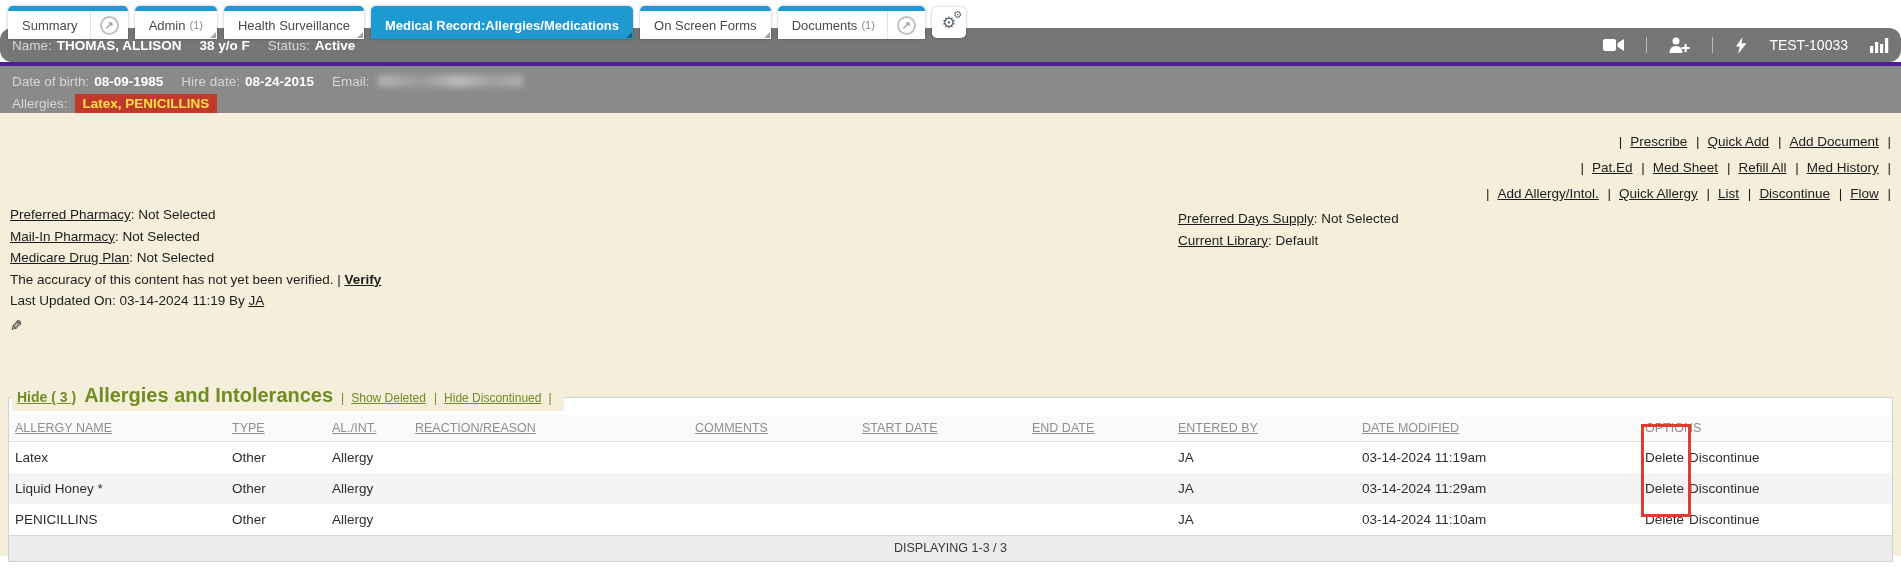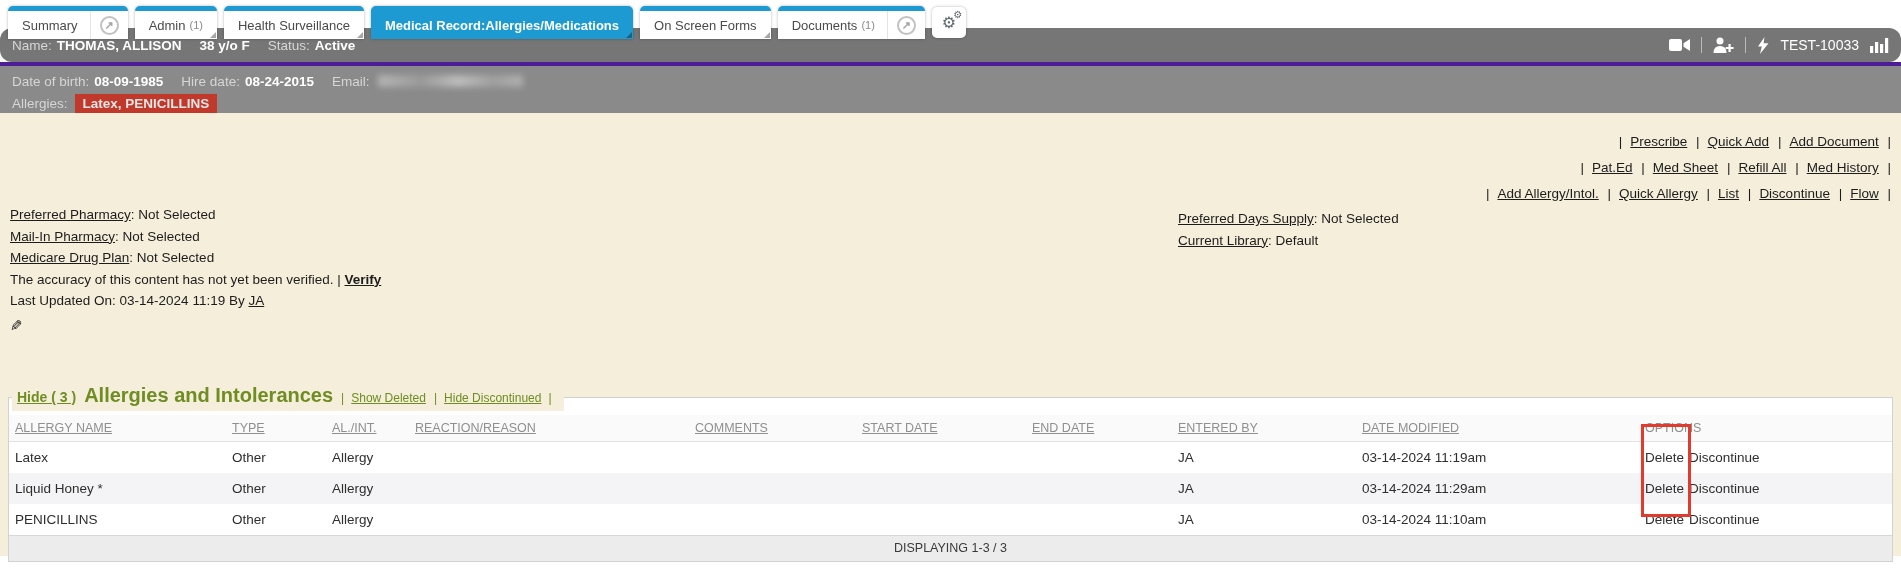--- a/index.html
+++ b/index.html
@@ -22,30 +22,30 @@
   .gear-btn { position:relative; height:31px; margin-top:1px; background:#fff; border-radius:5px;
          box-shadow:0 0 3px rgba(0,0,0,0.3); padding:0 10px; display:flex; align-items:center; cursor:pointer; }
   .gear-big { font-size:16px; color:#5f6a6f; }
   .gear-small { position:absolute; top:2px; right:4px; font-size:10px; color:#5f6a6f; }
 
   
   .bar1 { height:34px; background:#767676; display:flex; align-items:center; padding:0 12px; font-size:13.5px;border-radius:12px; }
   .bar1 .lbl, .bar2 .lbl { color:#d6d6d6; margin-right:5px; }
   .val { color:#fff; font-weight:bold; }
   .sp { display:inline-block; width:18px; }
-  .bar1-right { margin-left:auto; display:flex; align-items:center; gap:11px; }
+  .bar1-right { margin-left:auto; display:flex; align-items:center; gap:22px; }
   .vdiv { width:1px; height:16px; background:rgba(255,255,255,0.5); }
   .wicon { display:flex; align-items:center; cursor:pointer; }
   .wicon svg { fill:#fff; }
   .station { color:#fff; font-size:14px; }
   .bar2 { height:51px; background:#8a8a8a; border-top:4px solid #4c1d95; padding:4px 12px; font-size:13.5px; }
   .bar2 .line { height:22px; display:flex; align-items:center; }
   .redacted { display:inline-block; width:145px; height:12px; margin-left:4px; border-radius:2px;
          background:linear-gradient(90deg,#b5b5b5,#9a9a9a 30%,#bdbdbd 55%,#9f9f9f 80%,#b0b0b0); filter:blur(3px); }
-  .allergy-badge { display:inline-block; background:#c0392b; color:#e5e5e5; font-weight:600;
+  .allergy-badge { display:inline-block; background:#c0392b; color:#fde047; font-weight:600;
          padding:2px 8px; margin-left:2px; }
 
   
   .content { position:relative; height:443px; background:#f4eeda; }
   a, .ulink { color:#1c1c1c; text-decoration:underline; cursor:pointer; }
   .links { position:absolute; top:16px; right:10px; text-align:right; line-height:26px; font-size:13.5px; color:#1c1c1c; }
   .link-row::after { content:"|"; margin-left:5px; }
   .li { margin-left:5px; }
   .li::before { content:"|"; margin-right:8px; text-decoration:none; }
   .li:first-child { margin-left:0; }

